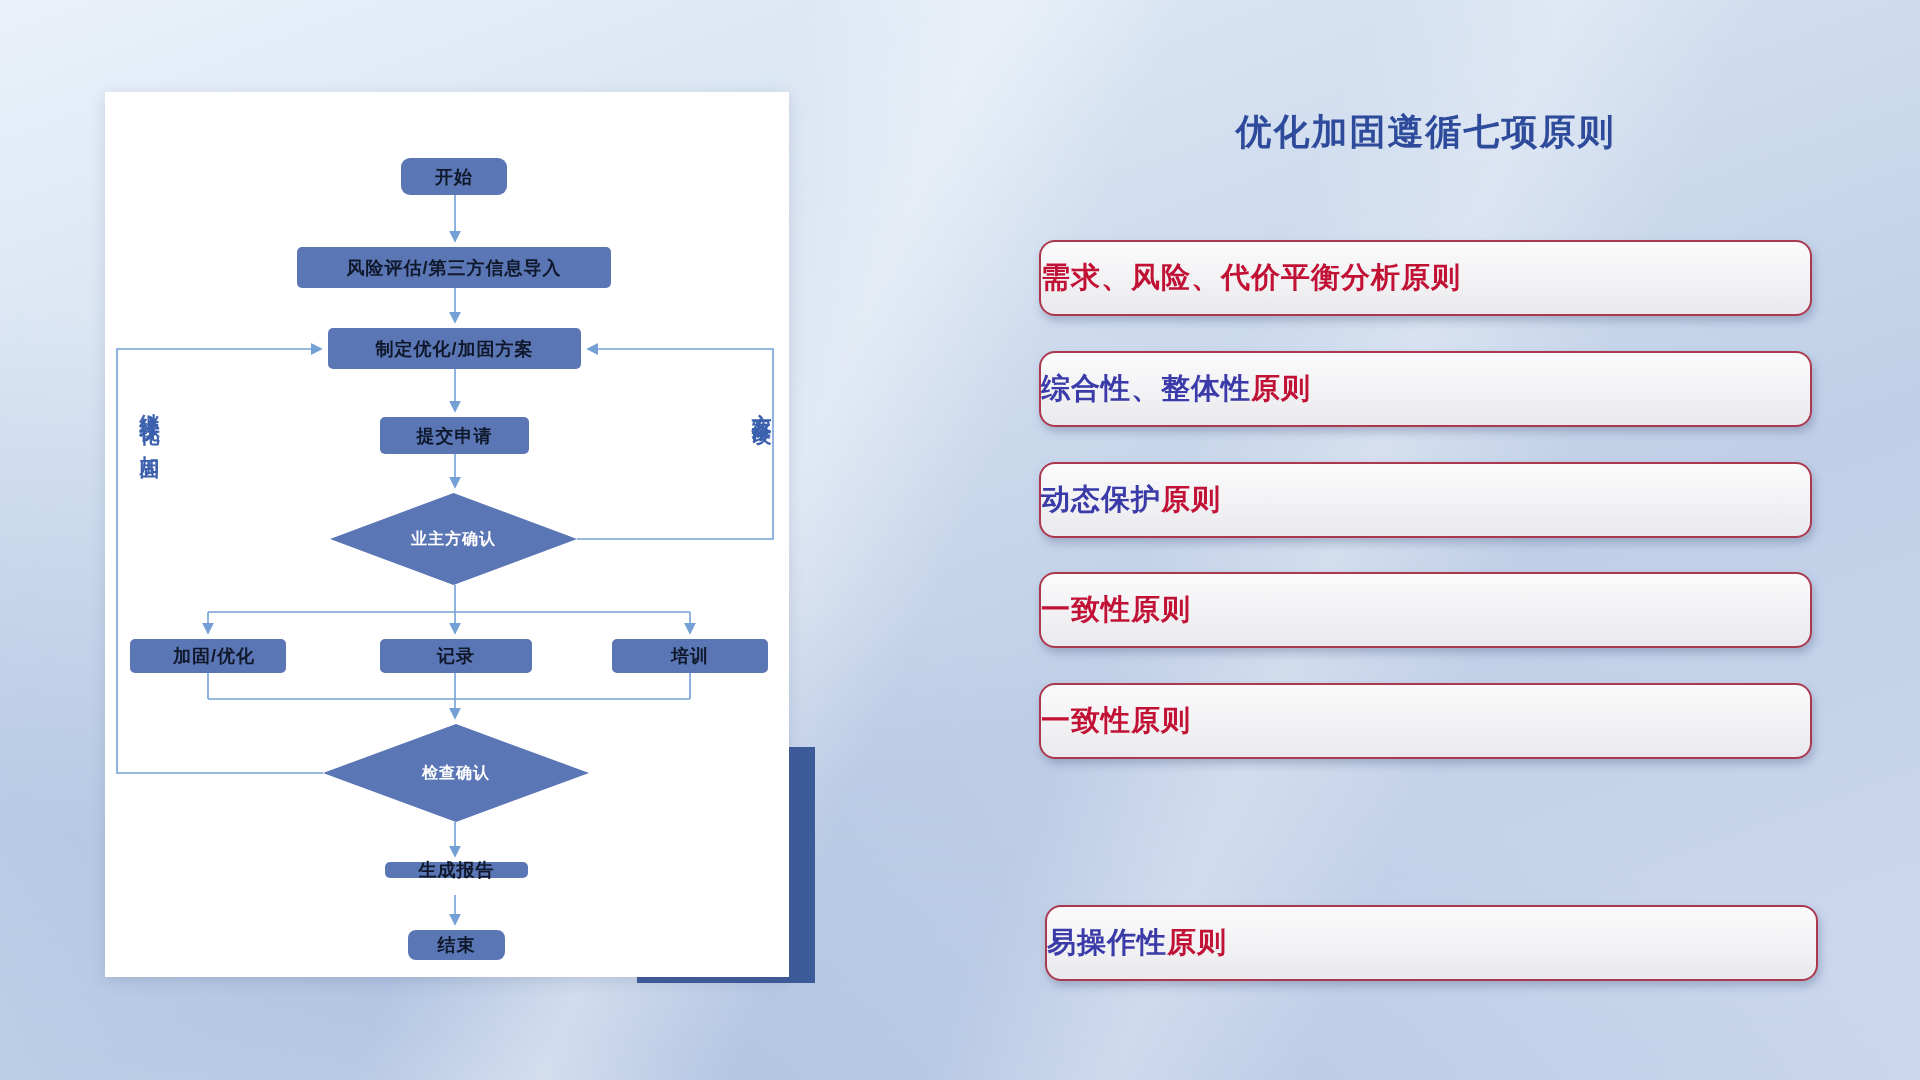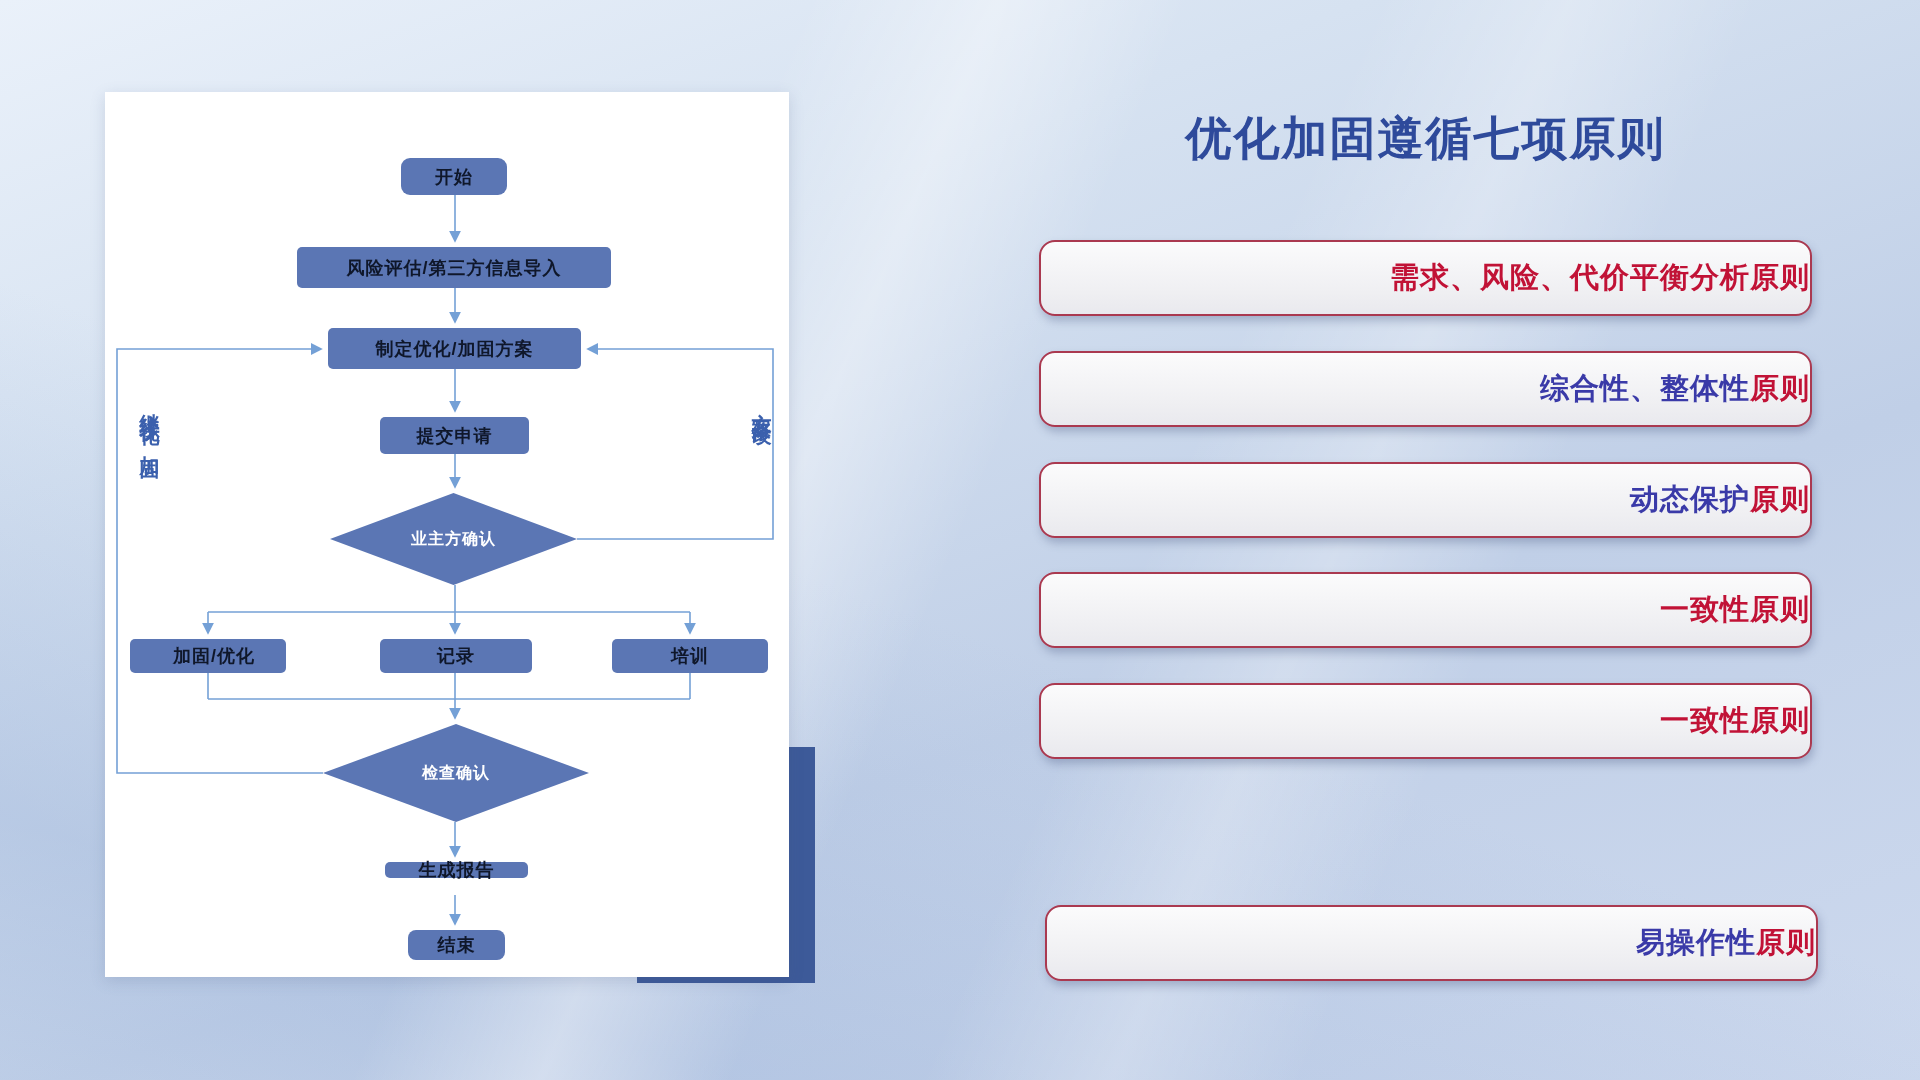--- a/index.html
+++ b/index.html
@@ -62,29 +62,29 @@
     position: absolute; writing-mode: vertical-rl; text-orientation: upright;
     color: #3b60ad; font-weight: bold; font-size: 20px; letter-spacing: 4px;
     white-space: nowrap;
   }
   .v-left  { left: 32px;  top: 306px; }
   .v-right { left: 644px; top: 305px; }
 
   
   .r-title {
     position: absolute; left: 1039px; top: 108px; width: 773px;
-    text-align: center; font-size: 46px; font-weight: bold;
+    text-align: center; font-size: 36px; font-weight: bold;
     color: #2e4a9b; letter-spacing: 2px; white-space: nowrap;
   }
   .pbox {
     position: absolute; left: 1039px; width: 773px; height: 76px;
     border: 2.5px solid #aa3950; border-radius: 16px;
     background: linear-gradient(180deg, #fbfbfc 0%, #efeff2 70%, #e9e9ee 100%);
     box-shadow: 2px 5px 9px rgba(80, 95, 135, 0.35);
-    display: flex; align-items: center; justify-content: flex-end;
+    display: flex; align-items: center; justify-content: flex-start;
     font-size: 29px; font-weight: bold; letter-spacing: 1px; white-space: nowrap;
   }
   .p0 { top: 240px; } .p1 { top: 351px; } .p2 { top: 462px; }
   .p3 { top: 572px; } .p4 { top: 683px; } .p5 { top: 795px; } .p6 { top: 905px; margin-left: 6px; }
   .t-blue { color: #3a3aa8; }
   .t-red  { color: #c11236; }
 </style>
 </head>
 <body>
 

